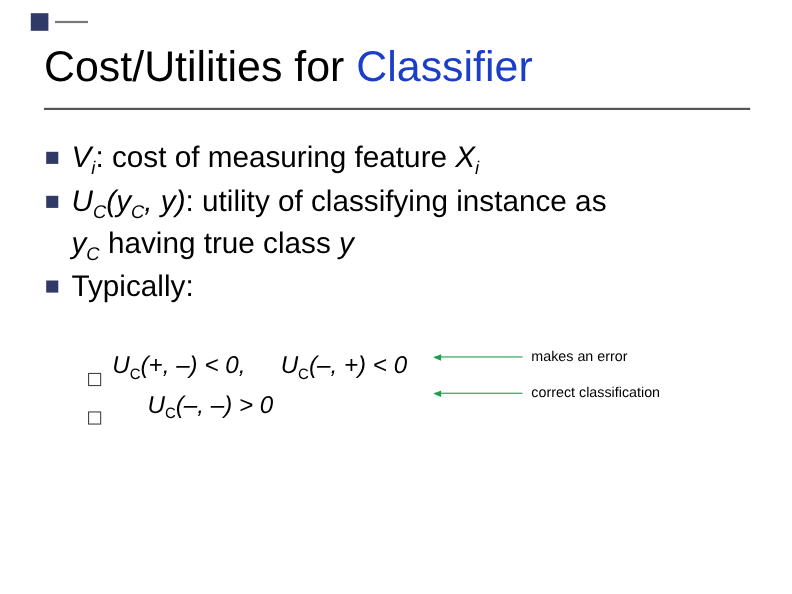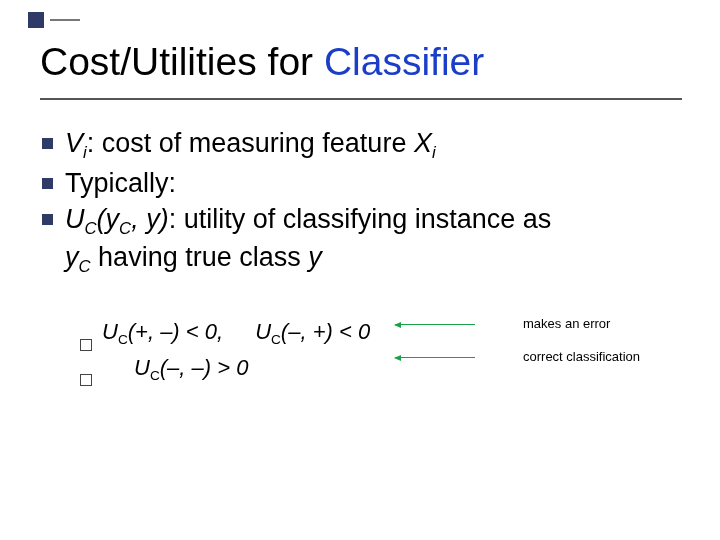--- a/index.html
+++ b/index.html
@@ -107,21 +107,20 @@
     left: 395px;
     top: 316px;
     font-size: 13px;
     font-style: normal;
     line-height: 1.3;
   }
   .anno-row {
     display: flex;
     align-items: center;
     margin-bottom: 16px;
-    gap: 40px;
   }
   .arrow {
     width: 80px;
     height: 0;
     border-top: 1px solid #1aa14a;
     position: relative;
     margin-right: 8px;
   }
   .arrow::before {
     content: "";
@@ -149,34 +148,34 @@
   </div>
   <div class="title-underline"></div>
 
   <div class="body">
 
     <div class="b1">
       <div class="sq"></div>
       <div class="txt">
         <span class="ital">V</span><span class="sub">i</span><span>: cost of measuring feature </span><span class="ital">X</span><span class="sub">i</span>
       </div>
-    </div>
-
-    <div class="b1">
-      <div class="sq"></div>
-      <div class="txt">Typically:</div>
     </div>
 
     <div class="b1">
       <div class="sq"></div>
       <div class="txt">
         <span class="ital">U</span><span class="sub">C</span><span class="ital">(y</span><span class="sub">C</span><span class="ital">, y)</span><span>: utility of classifying instance as</span>
         <br>
         <span class="ital">y</span><span class="sub">C</span><span> having true class </span><span class="ital">y</span>
       </div>
+    </div>
+
+    <div class="b1">
+      <div class="sq"></div>
+      <div class="txt">Typically:</div>
     </div>
 
   </div>
 
   <div class="sublist">
     <div class="row2">
       <span class="osq"></span>
       <span>
         <span>U</span><span class="sub2">C</span><span>(+, –) &lt; 0,</span>
       </span>

